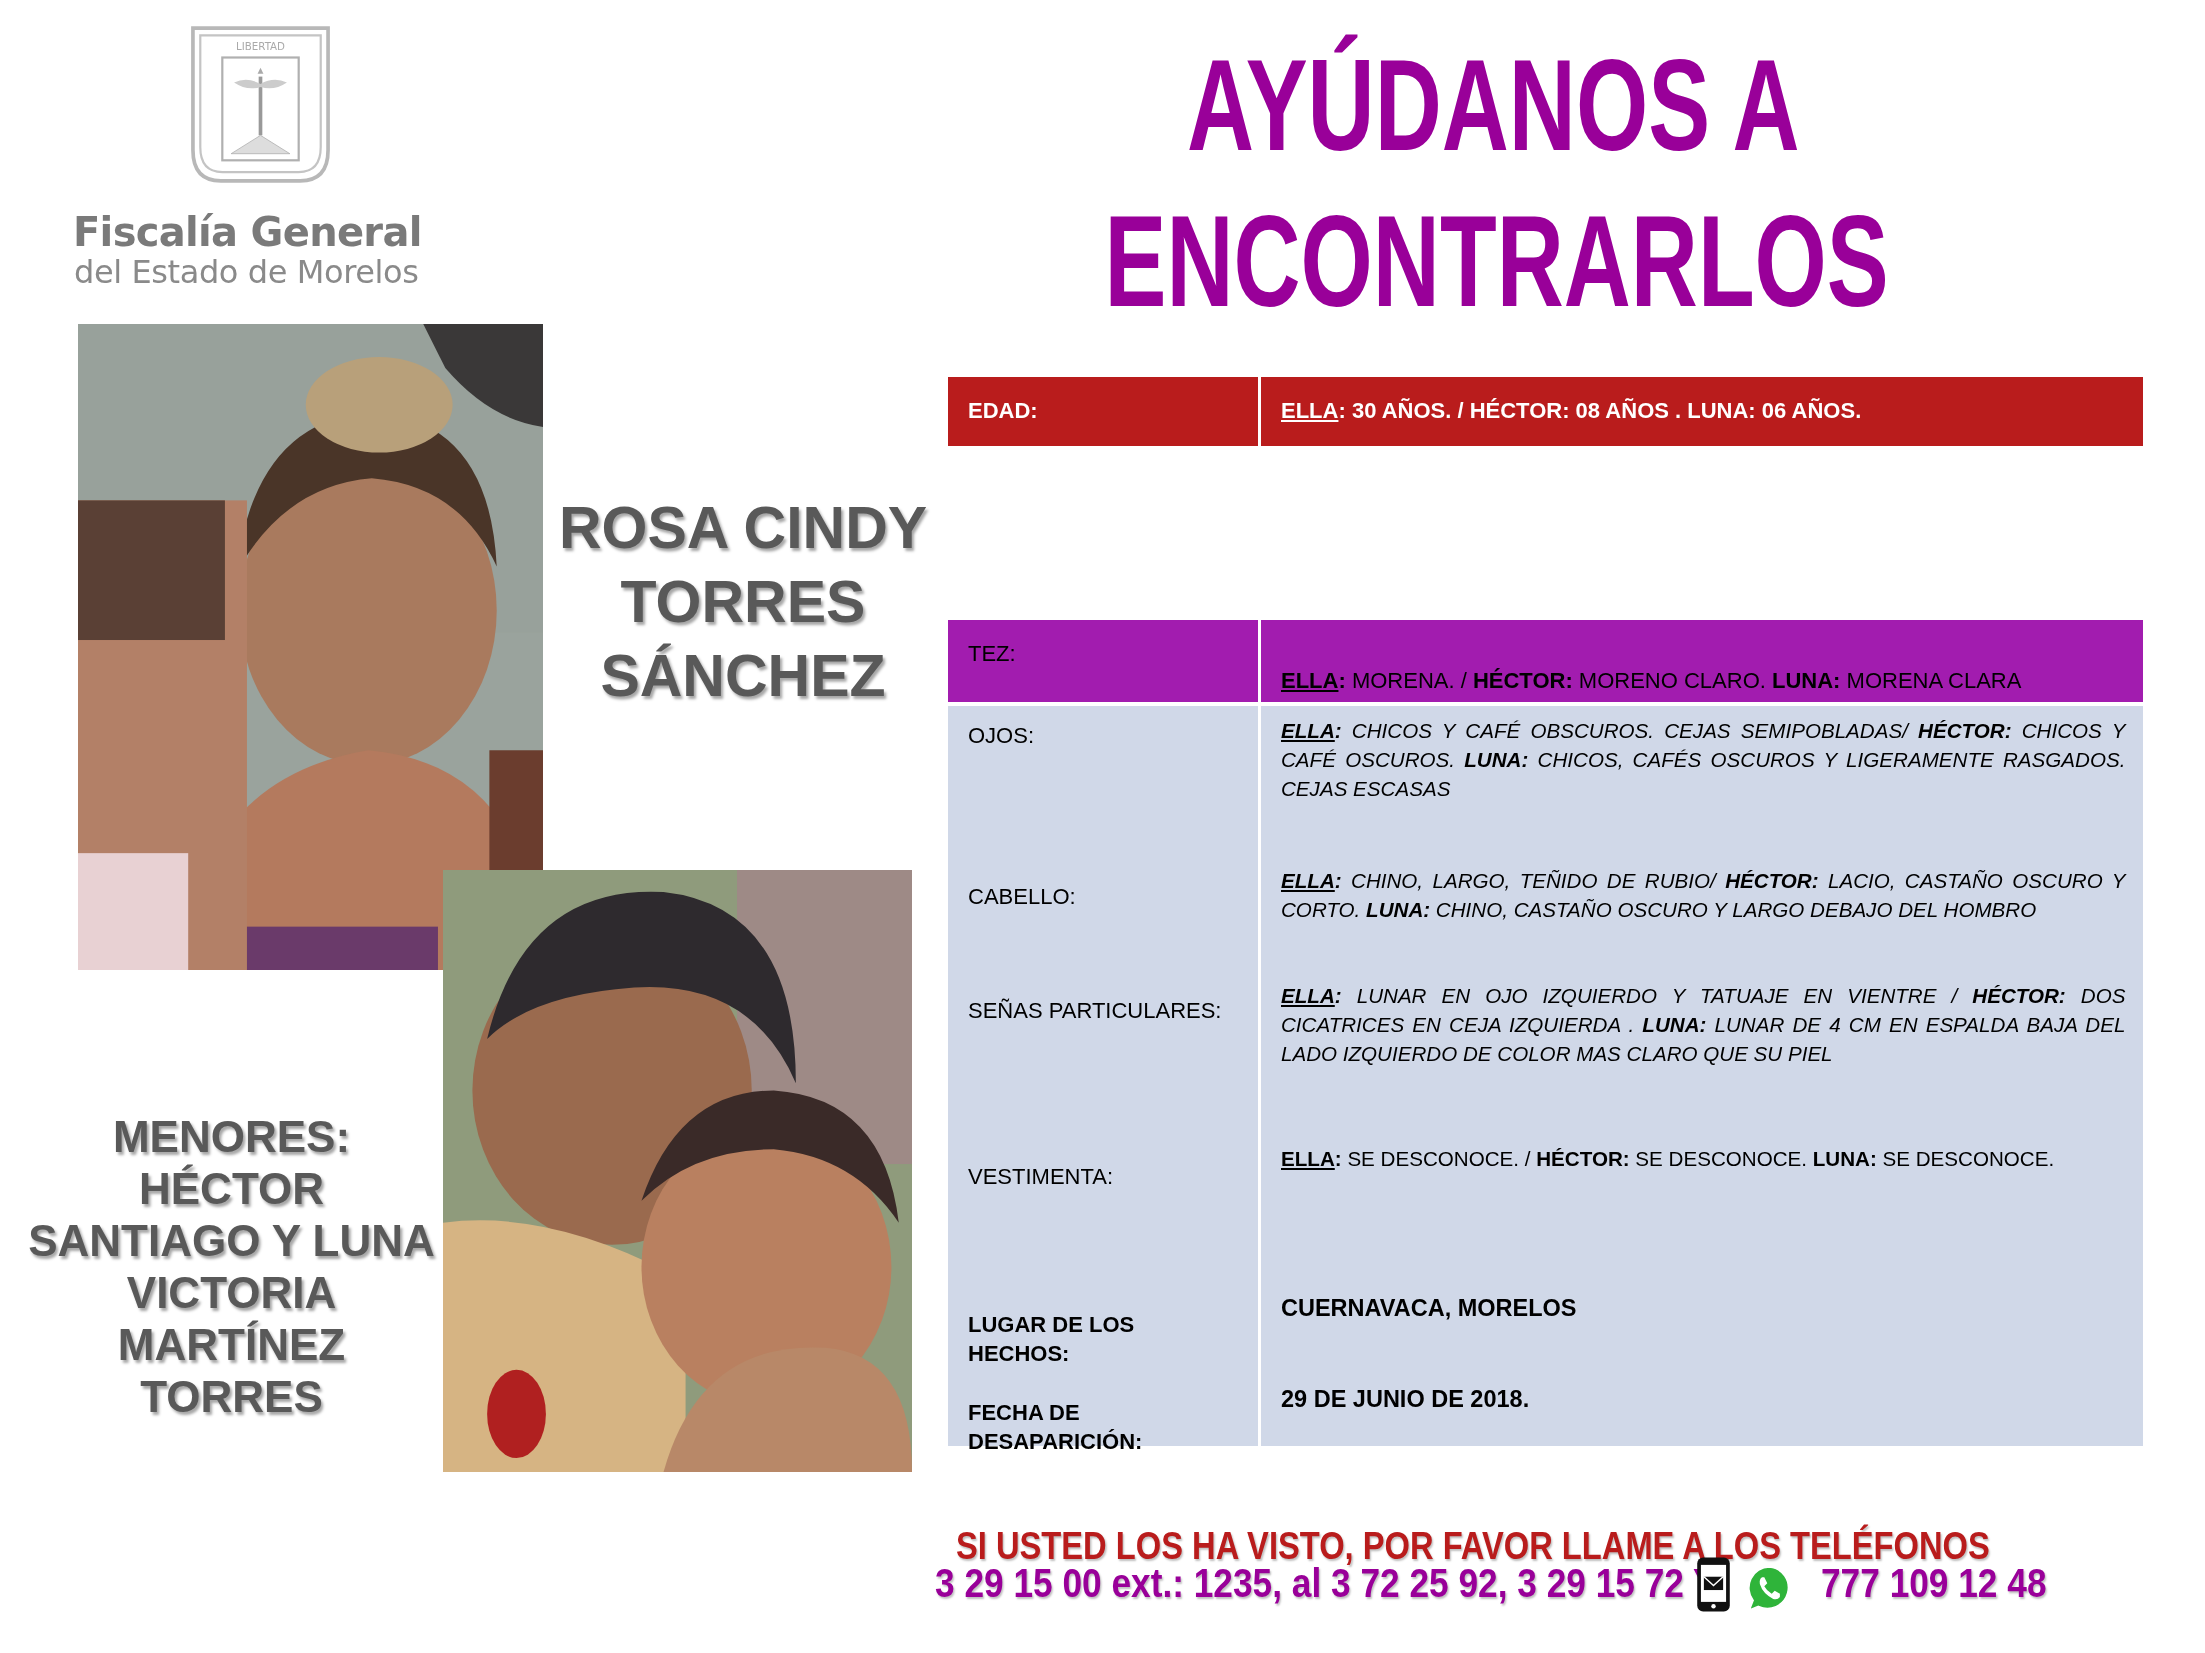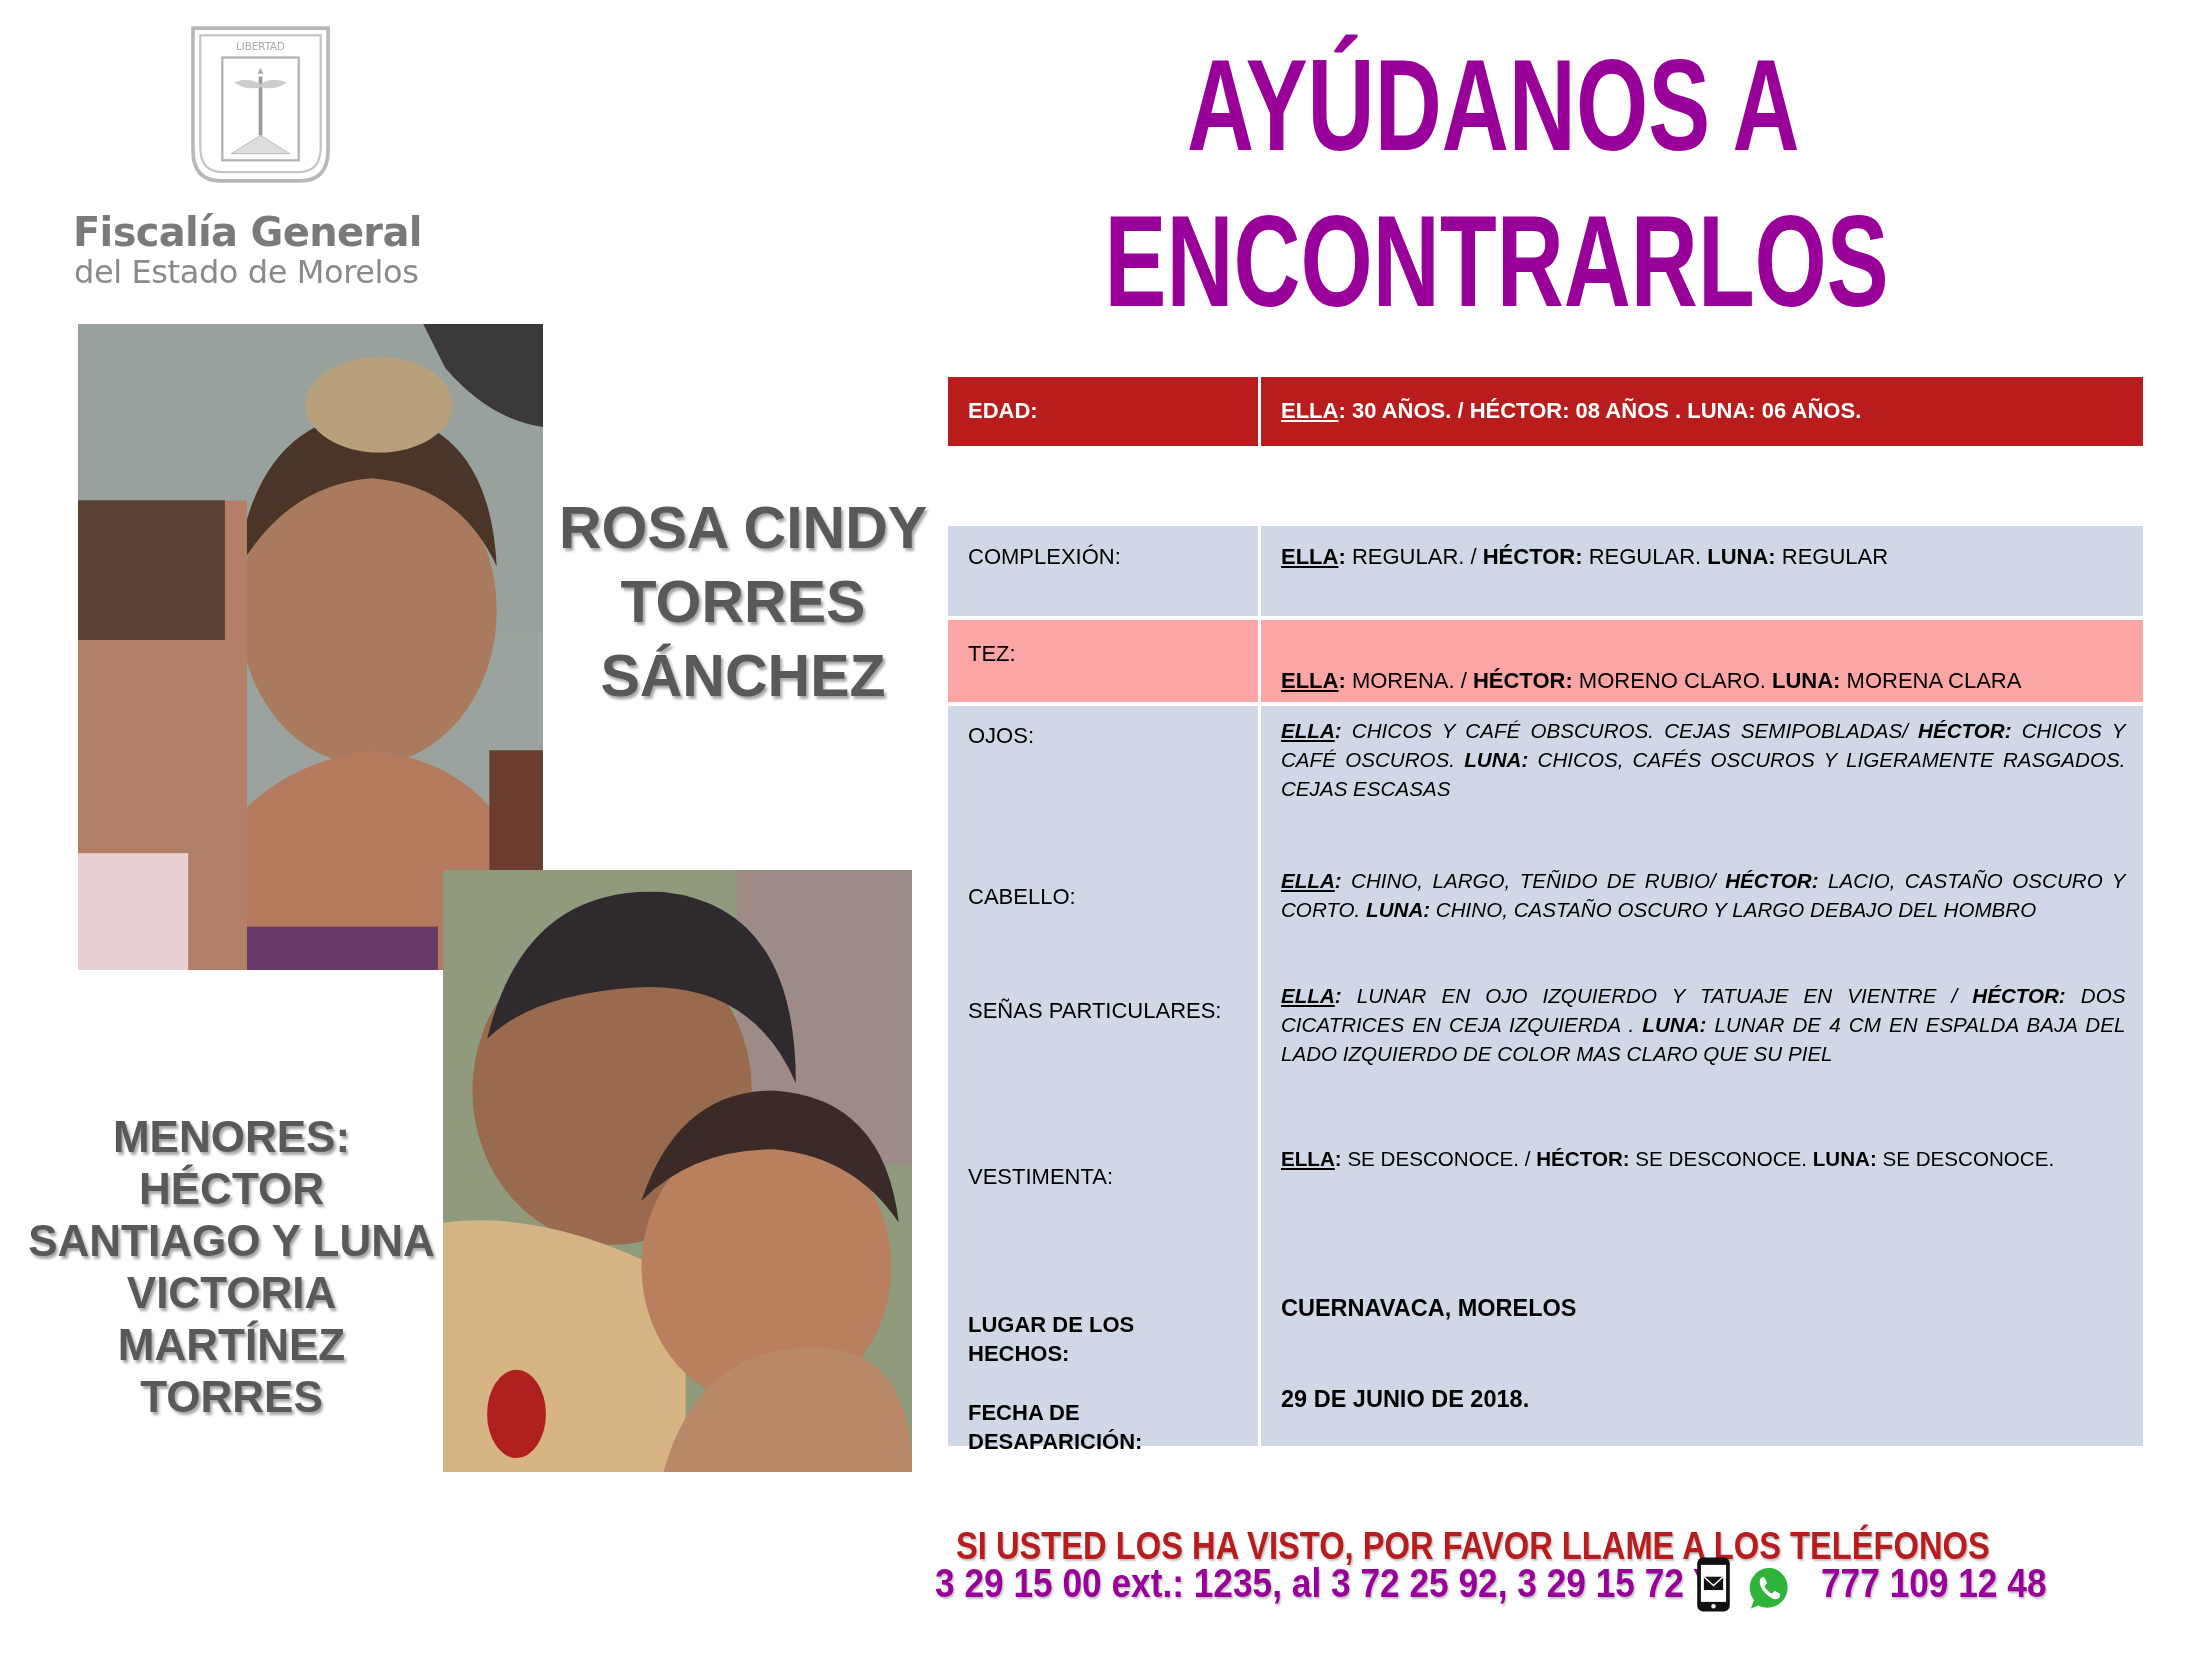--- a/index.html
+++ b/index.html
@@ -29,21 +29,21 @@
   .minors-name { left:22px; top:1111px; width:419px; font-size:44px; line-height:52px; }
 
   
   .table { left:948px; top:377px; width:1195px; height:1069px; }
   .row { position:absolute; left:0; width:1195px; }
   .cell { position:absolute; top:0; bottom:0; box-sizing:border-box; font-family:"Liberation Sans", sans-serif; color:#000; }
   .cell.label { left:0; width:310px; padding-left:20px; font-size:22px; }
   .cell.value { left:313px; width:882px; padding-right:17.6px; font-size:22px; }
   .hdr .cell { background:#b91c1c; color:#fff; font-weight:bold; }
   .band .cell { background:#d0d8e8; }
-  .band-light .cell { background:#fca5a5; }
+  .band-light .cell { background:#a21caf; }
   .txt { position:absolute; left:20px; right:17.6px; line-height:29px; }
   .justify { text-align:justify;font-style:italic; }
   .u { text-decoration:underline; font-weight:bold; }
   .b { font-weight:bold; }
 
   
   .footer-l1 { left:956px; top:1525px; width:1088px; text-align:center; font-weight:bold; color:#b91c1c; font-size:38px; white-space:nowrap; text-shadow:1.5px 2.2px 2.2px rgba(0,0,0,0.25); }
   .footer-l1 span, .footer-l2 span.fit { display:inline-block; transform:scaleX(0.86); transform-origin:left center; }
   .footer-l2 { left:935px; top:1560px; height:59px; font-weight:bold; color:#990099; font-size:41px; white-space:nowrap; text-shadow:1.5px 2.2px 2.2px rgba(0,0,0,0.25); }
   .phone-icon { left:1695px; top:1556px; width:37px; height:57px; }
@@ -121,28 +121,20 @@
   <div class="row hdr" style="top:0;height:69px;">
     <div class="cell label">
         <div class="txt" style="top:19px;">EDAD:</div>
       </div>
     <div class="cell value">
         <div class="txt rich" style="top:19px;"><span class="u">ELLA</span><span>: 30 AÑOS. / HÉCTOR: 08 AÑOS . LUNA: 06 AÑOS.</span></div>
       </div>
   </div>
 
 
-  <div class="row band" style="top:149px;height:90px;">
-    <div class="cell label">
-        <div class="txt" style="top:16px;">COMPLEXIÓN:</div>
-      </div>
-    <div class="cell value">
-        <div class="txt rich" style="top:16px;"><span class="u">ELLA</span><span class="b">: </span><span>REGULAR. / </span><span class="b">HÉCTOR:</span><span> REGULAR.  </span><span class="b">LUNA:</span><span> REGULAR</span></div>
-      </div>
-  </div>
 
   <div class="row band-light" style="top:243px;height:82px;">
     <div class="cell label">
         <div class="txt" style="top:19px;">TEZ:</div>
       </div>
     <div class="cell value">
         <div class="txt rich" style="top:35px;margin-top:11px;"><span class="u">ELLA</span><span class="b">: </span><span>MORENA. / </span><span class="b">HÉCTOR:</span><span> MORENO CLARO. </span><span class="b">LUNA:</span><span> MORENA CLARA</span></div>
       </div>
   </div>
 

